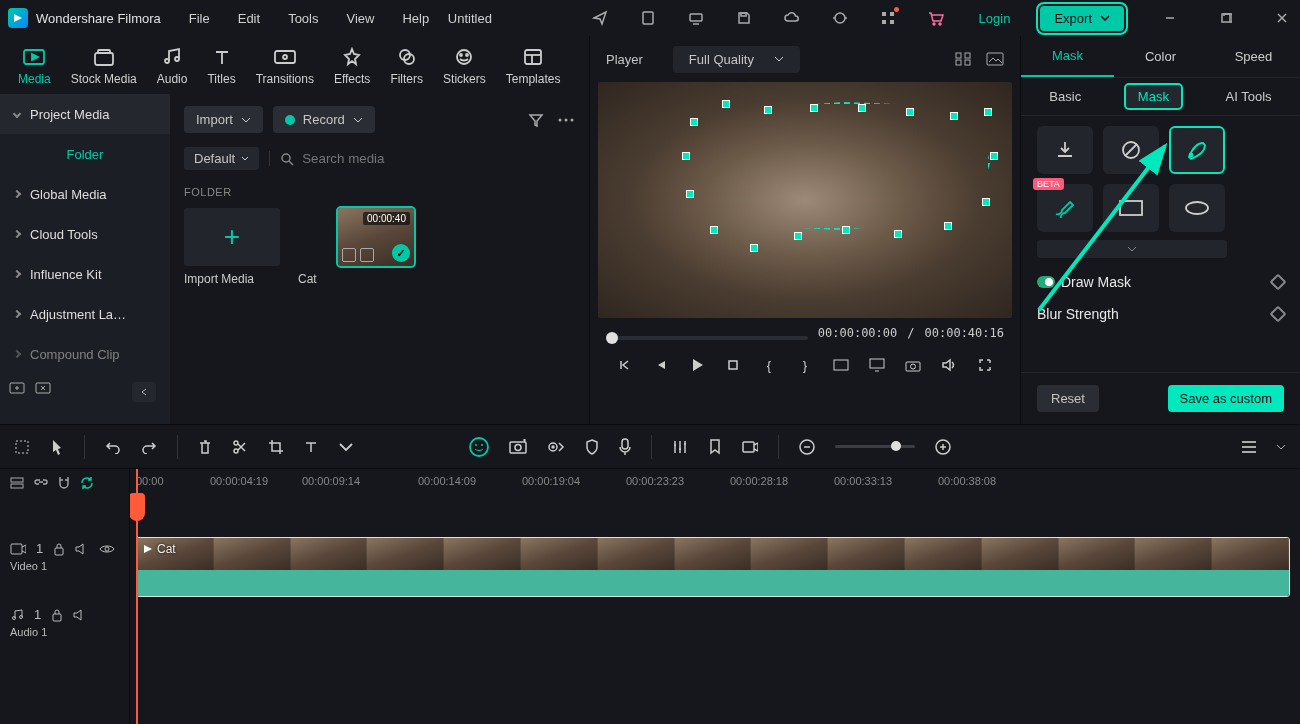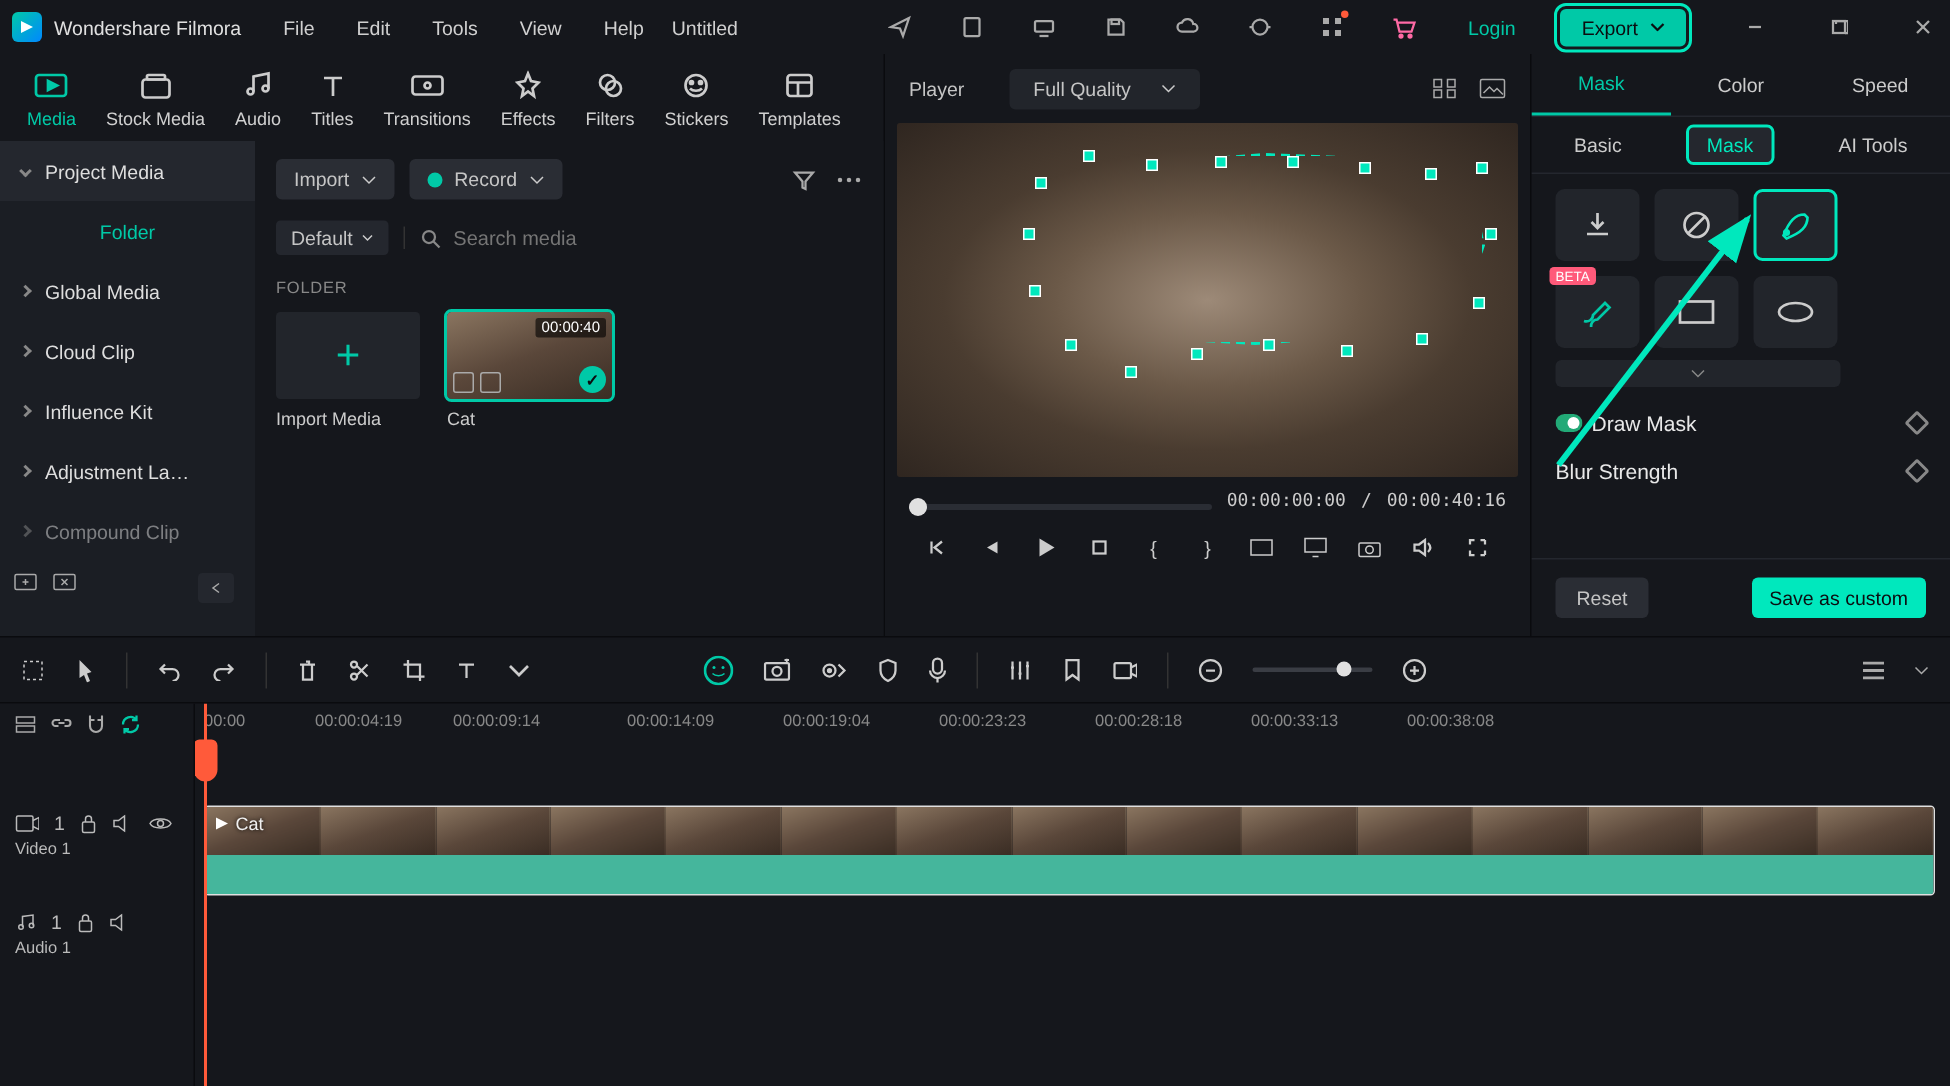--- a/index.html
+++ b/index.html
@@ -42,21 +42,21 @@
 .rec-dot { width: 10px; height: 10px; border-radius: 50%; background: #00c9a7; }
 .mc-right-icons { margin-left: auto; display: flex; gap: 12px; color: #aaa; }
 .mc-row2 { display: flex; align-items: center; gap: 10px; margin-top: 14px; }
 .default-dd { background: #24272e; padding: 4px 10px; border-radius: 3px; display: flex; align-items: center; gap: 6px; cursor: pointer; }
 .search-wrap { flex: 1; display: flex; align-items: center; gap: 8px; border-left: 1px solid #333; padding-left: 10px; }
 .search-in { background: transparent; border: none; color: #ccc; outline: none; flex: 1; }
 .folder-h { margin-top: 16px; color: #888; font-size: 11px; letter-spacing: .5px; }
 .thumbs { display: flex; gap: 18px; margin-top: 10px; }
 .thumb { width: 96px; }
 .thumb-box { width: 96px; height: 58px; background: #22252b; border-radius: 3px; display: flex; align-items: center; justify-content: center; position: relative; }
-.thumb-img { width: 110px; height: 58px; border-radius: 3px; background: linear-gradient(160deg,#8a7560,#5a473a 50%,#3a2d24); position: relative; outline: 2px solid #00c9a7; }
+.thumb-img { width: 76px; height: 58px; border-radius: 3px; background: linear-gradient(160deg,#8a7560,#5a473a 50%,#3a2d24); position: relative; outline: 2px solid #00c9a7; margin-left: 40px; }
 .dur-badge { position: absolute; top: 4px; right: 4px; background: rgba(0,0,0,.6); color: #fff; font-size: 10px; padding: 1px 4px; border-radius: 2px; }
 .check { position: absolute; bottom: 4px; right: 4px; width: 18px; height: 18px; border-radius: 50%; background: #00c9a7; display: flex; align-items: center; justify-content: center; color: #0b0d10; font-size: 11px; font-weight: bold; }
 .corner-ico { position: absolute; bottom: 4px; left: 4px; width: 14px; height: 14px; border: 1px solid #aaa; border-radius: 2px; }
 .plus { font-size: 28px; color: #00c9a7; }
 .thumb-lbl { margin-top: 6px; color: #ccc; font-size: 12px; }
 
 
 .player-panel { width: 430px; background: #15171c; display: flex; flex-direction: column; padding: 0 0 8px; }
 .player-top { height: 46px; display: flex; align-items: center; padding: 0 16px; gap: 30px; }
 .quality-dd { background: #22252b; padding: 6px 16px; border-radius: 4px; display: flex; align-items: center; gap: 20px; cursor: pointer; }
@@ -315,21 +315,21 @@
           </div>
         <div class="ms-row folder">
             <span>Folder</span>
           </div>
         <div class="ms-row">
             <span class="chev"></span>
             <span>Global Media</span>
           </div>
         <div class="ms-row">
             <span class="chev"></span>
-            <span>Cloud Clip</span>
+            <span>Cloud Tools</span>
           </div>
         <div class="ms-row">
             <span class="chev"></span>
             <span>Influence Kit</span>
           </div>
         <div class="ms-row">
             <span class="chev"></span>
             <span>Adjustment La…</span>
           </div>
         <div class="ms-row" style="opacity:.5">

